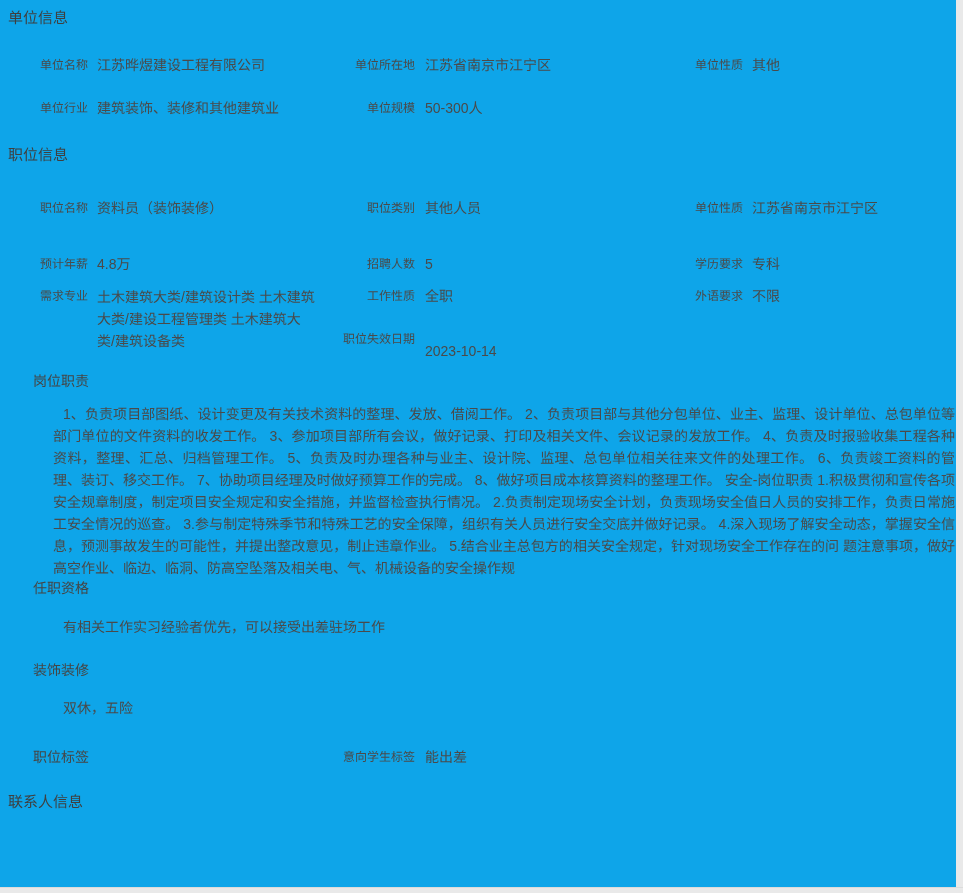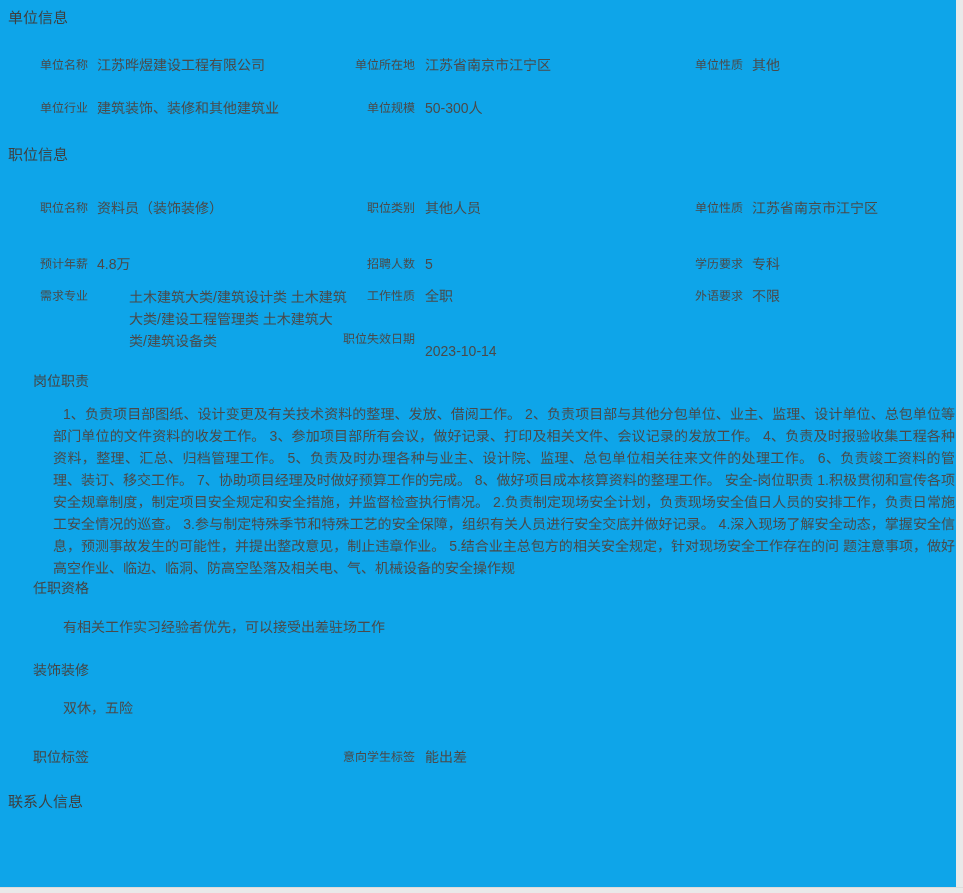--- a/index.html
+++ b/index.html
@@ -48,21 +48,20 @@
     font-size:14px; line-height:20px; color:#4a4a4a;
     white-space:nowrap;
   }
   .val.c1 { left:97px;  }
   .val.c2 { left:425px; }
   .val.c3 { left:752px; }
   .val.wrap {
     white-space:normal;
     width:218px;
     line-height:22px;
-    margin-left:32px;
   }
   .para {
     position:absolute; left:53px; top:403px; width:902px;
     font-size:14px; line-height:22px; color:#4a4a4a;
     text-indent:10px;
     text-align:justify;
   }
   .blocktext {
     position:absolute; left:63px;
     font-size:14px; line-height:20px; color:#4a4a4a;

